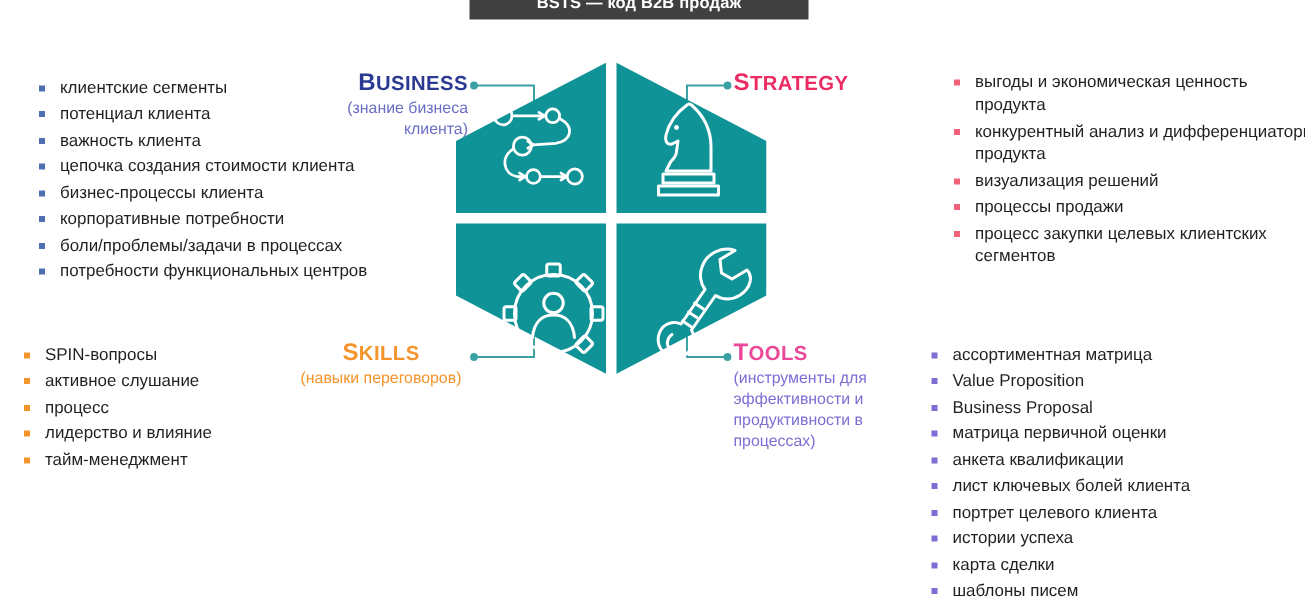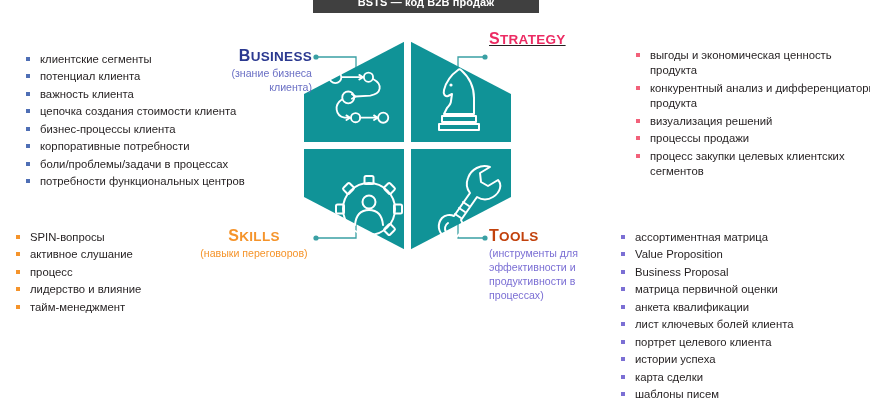--- a/index.html
+++ b/index.html
@@ -84,26 +84,26 @@
   }
 
   #label-business { left: 196px; top: 48px; width: 116px; text-align: right; }
   #label-business .quad-title { color: #2b3990; }
   #label-business .quad-sub   { color: #6a6fc4; }
 
   #label-skills { left: 196px; top: 228px; width: 116px; text-align: center; }
   #label-skills .quad-title { color: #f5942b; }
   #label-skills .quad-sub   { color: #f5942b; }
 
-  #label-strategy { left: 489px; top: 31px; width: 112px; text-align: left; text-decoration: underline; }
+  #label-strategy { left: 489px; top: 48px; width: 112px; text-align: left; }
   #label-strategy .quad-title { color: #ec2b63; }
   #label-strategy .quad-sub   { color: #f2617a; }
 
   #label-tools { left: 489px; top: 228px; width: 118px; text-align: left; }
-  #label-tools .quad-title { color: #c2410c; }
+  #label-tools .quad-title { color: #ec4899; }
   #label-tools .quad-sub   { color: #7b6fd4; }
 
   
   #hex-wrap {
     position: absolute;
     left: 300px;
     top: 38px;
     width: 215px;
     height: 215px;
   }

